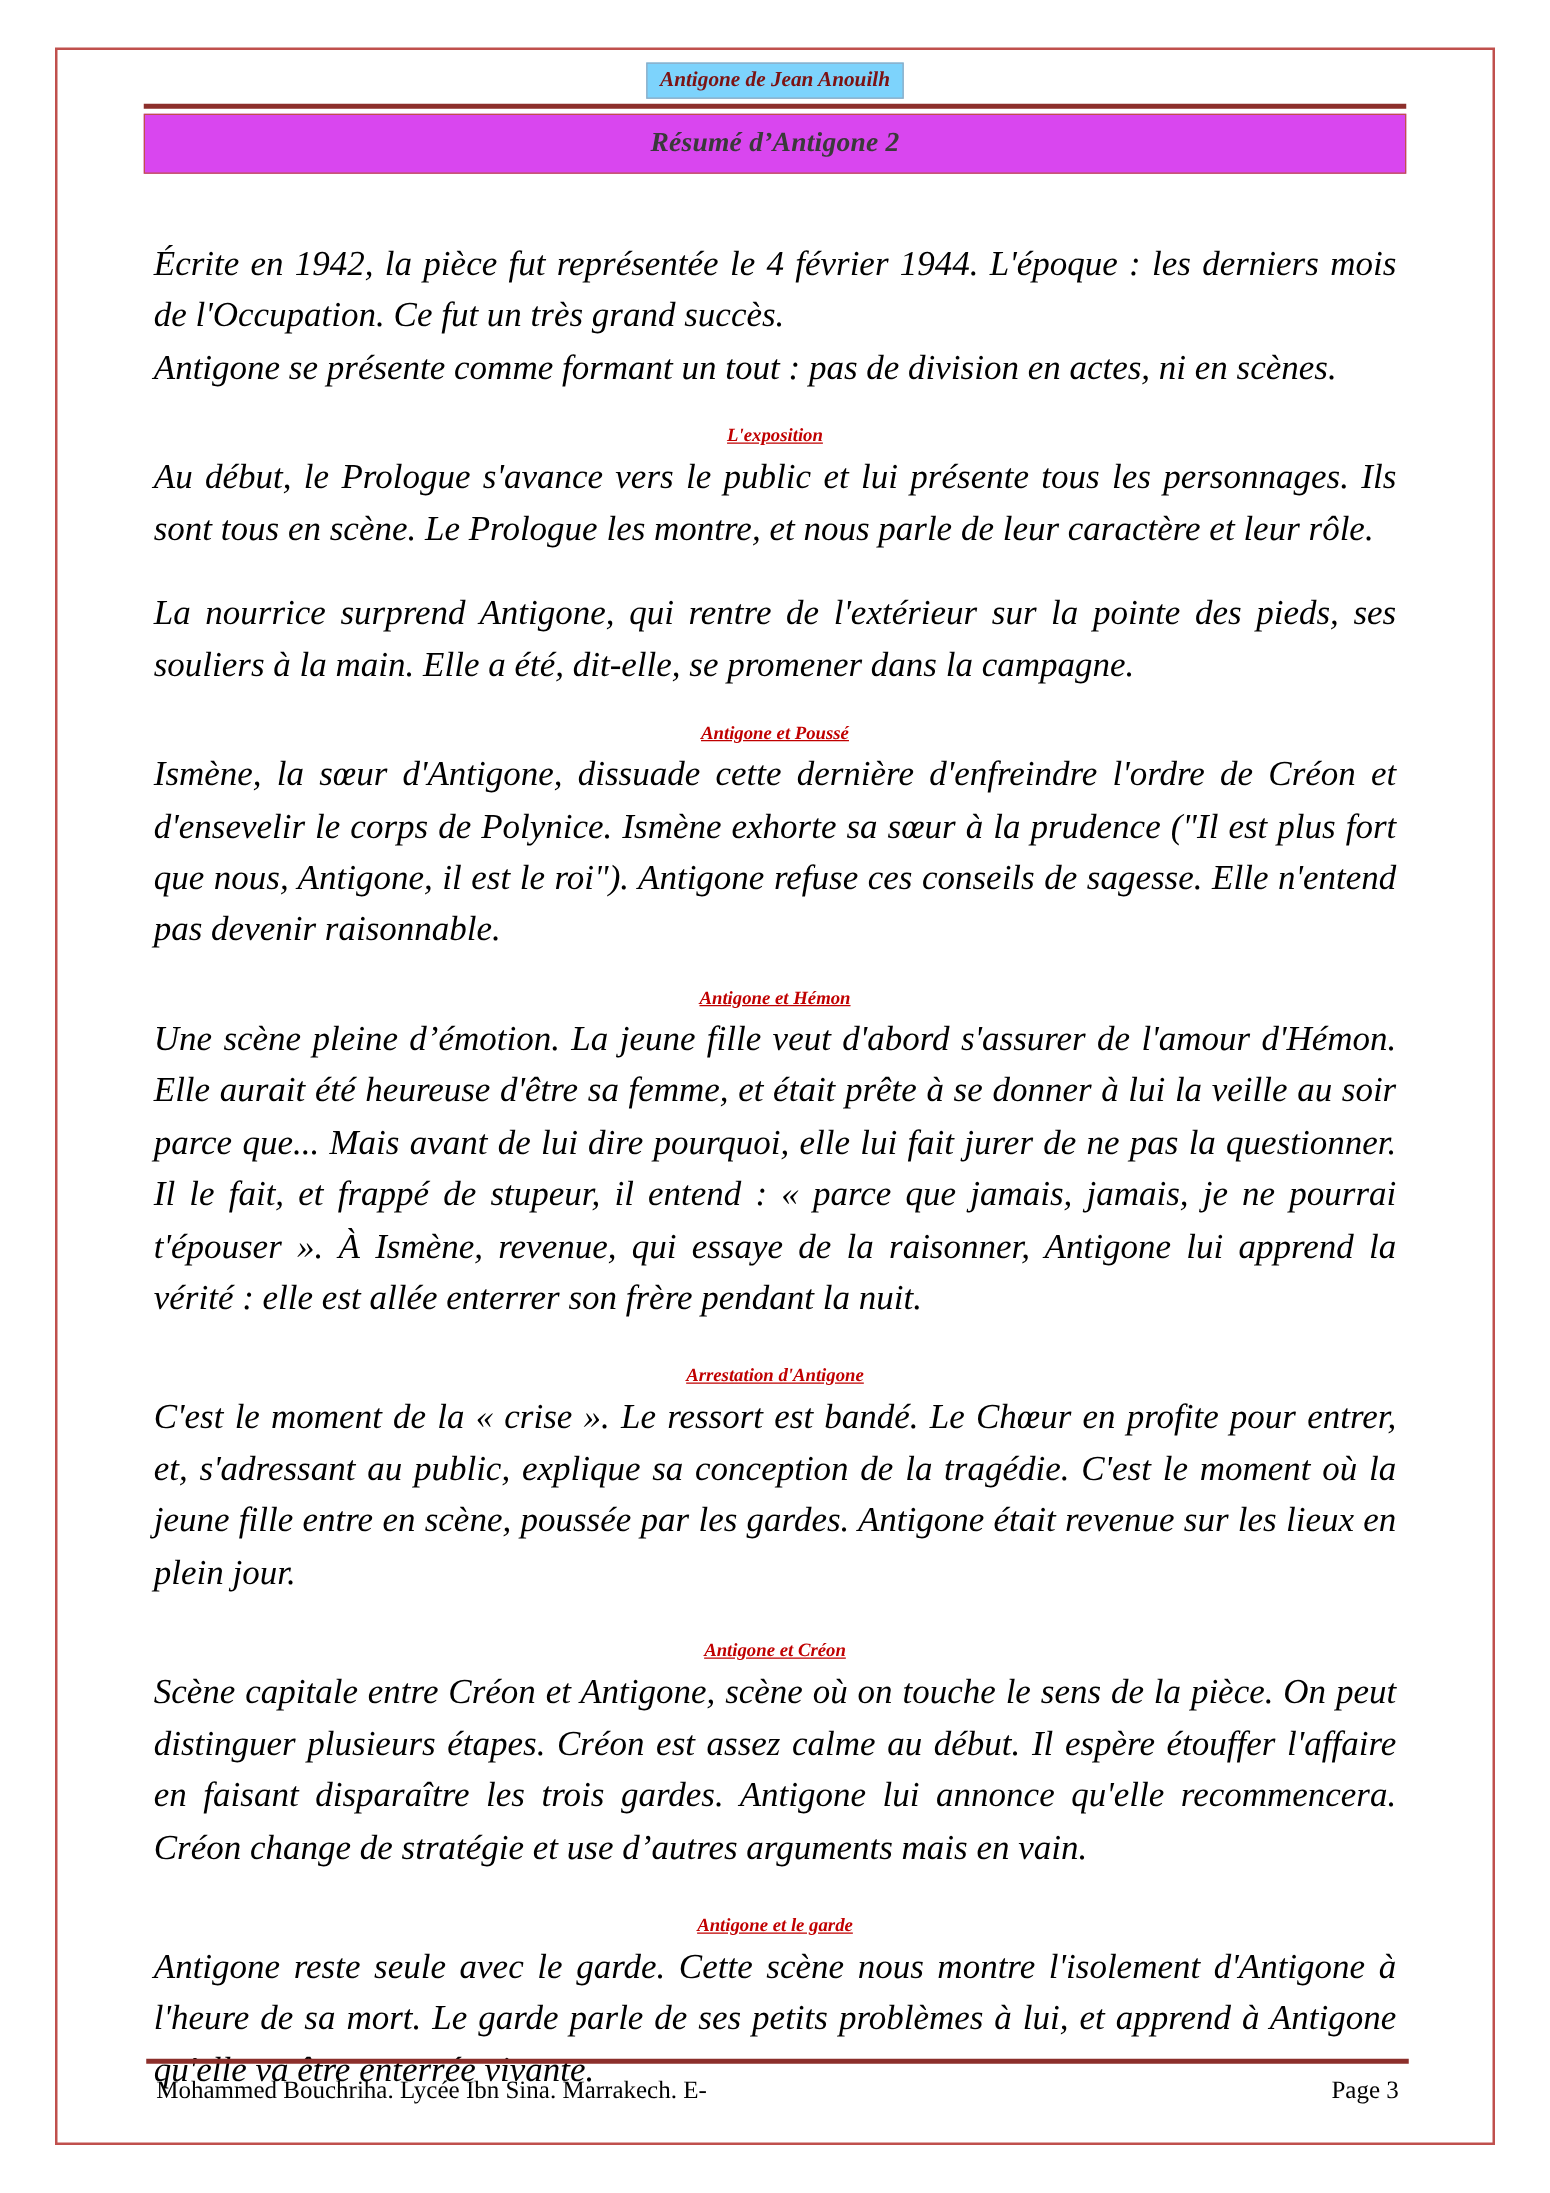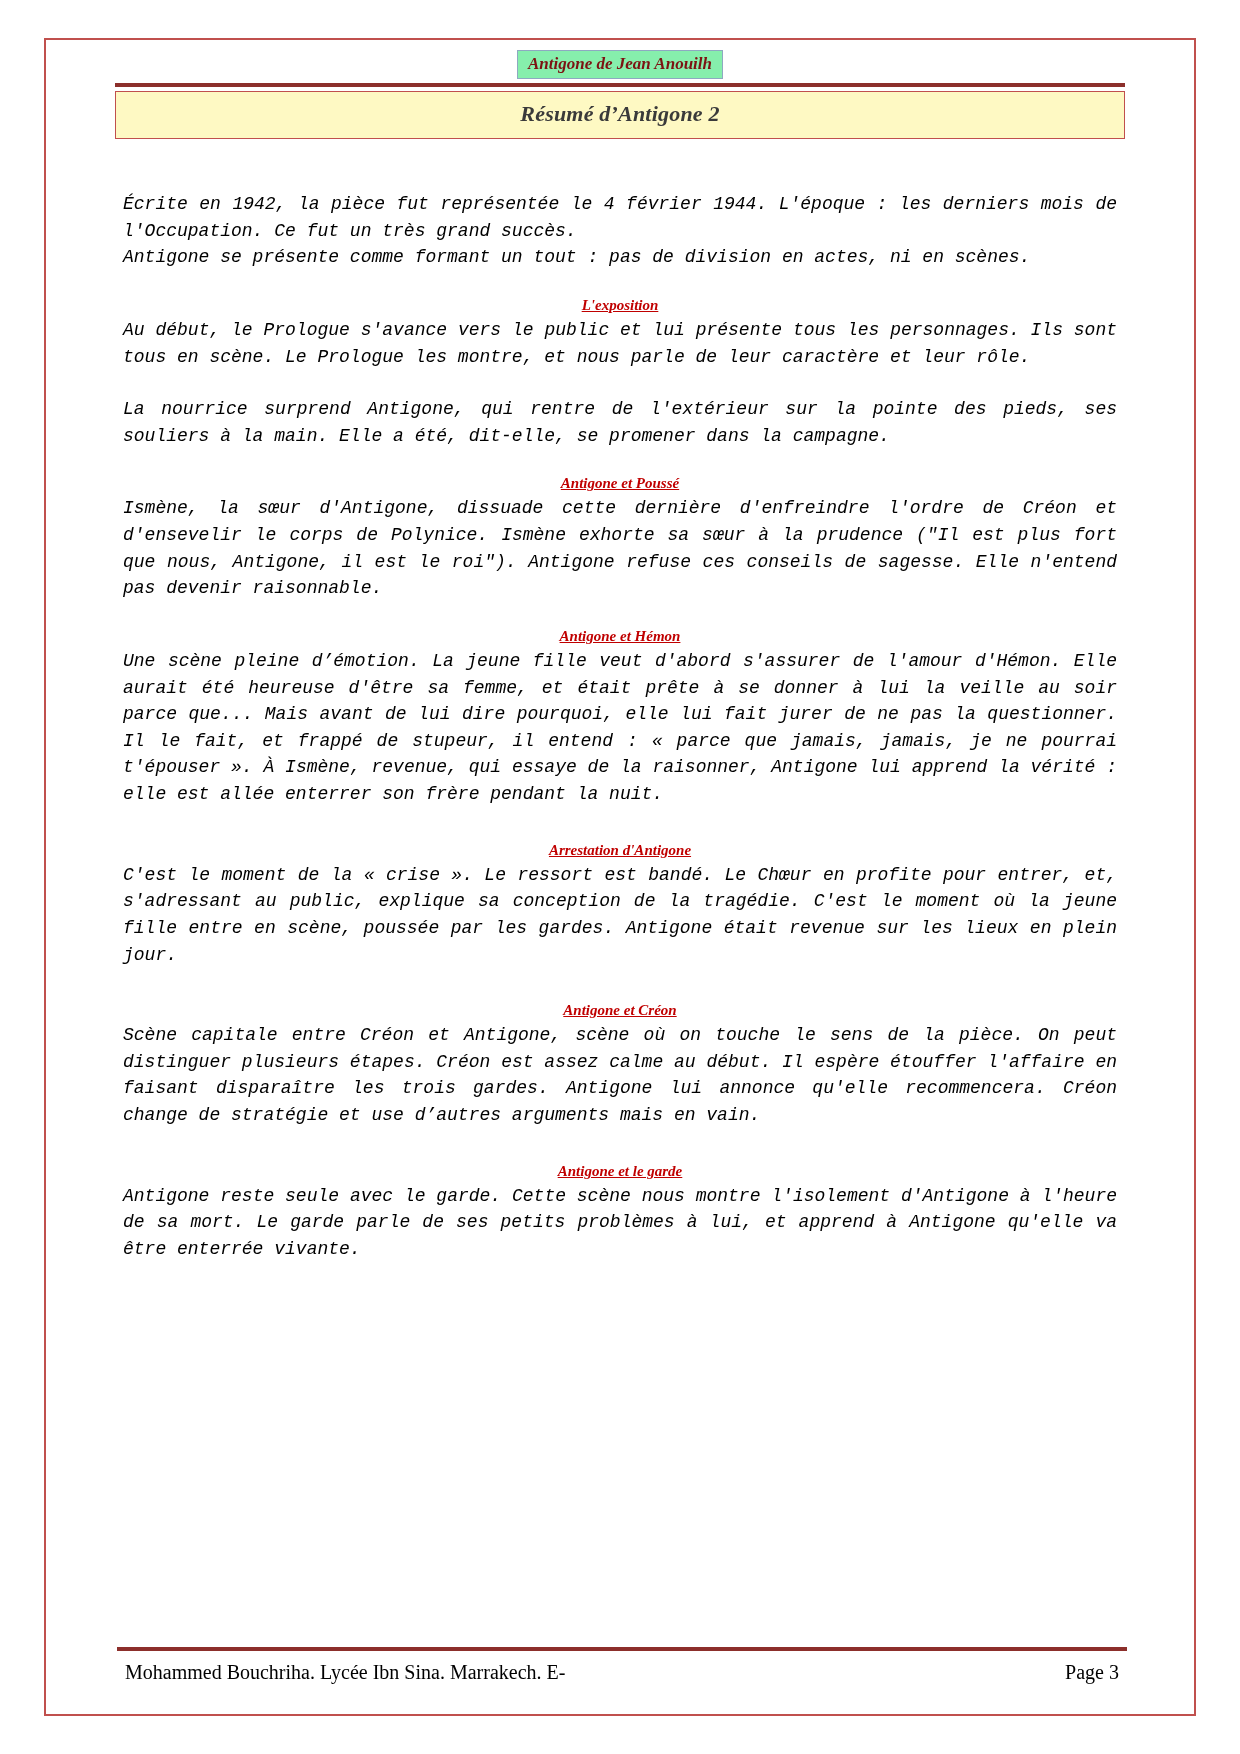--- a/index.html
+++ b/index.html
@@ -42,50 +42,50 @@
   }
   .header-tag {
     display: inline-block;
     border: 1px solid #8ea9c1;
     padding: 3px 10px 4px 10px;
     font-family: "Liberation Serif", serif;
     font-style: italic;
     font-weight: bold;
     font-size: 17px;
     color: #7c1212;
-    background: #86efac;
+    background: #7dd3fc;
   }
   .title-rule {
     height: 4px;
     background: #8c2f2b;
     margin: 4px 0 0 0;
   }
   .title-bar {
     border: 1px solid #c0504d;
-    background: #fef9c3;
+    background: #d946ef;
     text-align: center;
     padding: 9px 0 11px 0;
     margin-top: 4px;
   }
   .title-bar .title-text {
     font-family: "Liberation Serif", serif;
     font-style: italic;
     font-weight: bold;
     font-size: 22px;
     color: #3a3a3a;
     letter-spacing: 0.2px;
   }
   .body-area {
     margin-top: 52px;
     padding: 0 8px;
   }
   p.para {
-    font-family: Liberation Mono, monospace;
+    font-family: Liberation Serif, serif;
     font-style: italic;
-    font-size: 18px;
+    font-size: 28px;
     line-height: 1.48;
     text-align: justify;
     margin: 0;
     color: #000000;
   }
   p.para + p.para {
     margin-top: 0px;
   }
   .section {
     margin-top: 26px;

